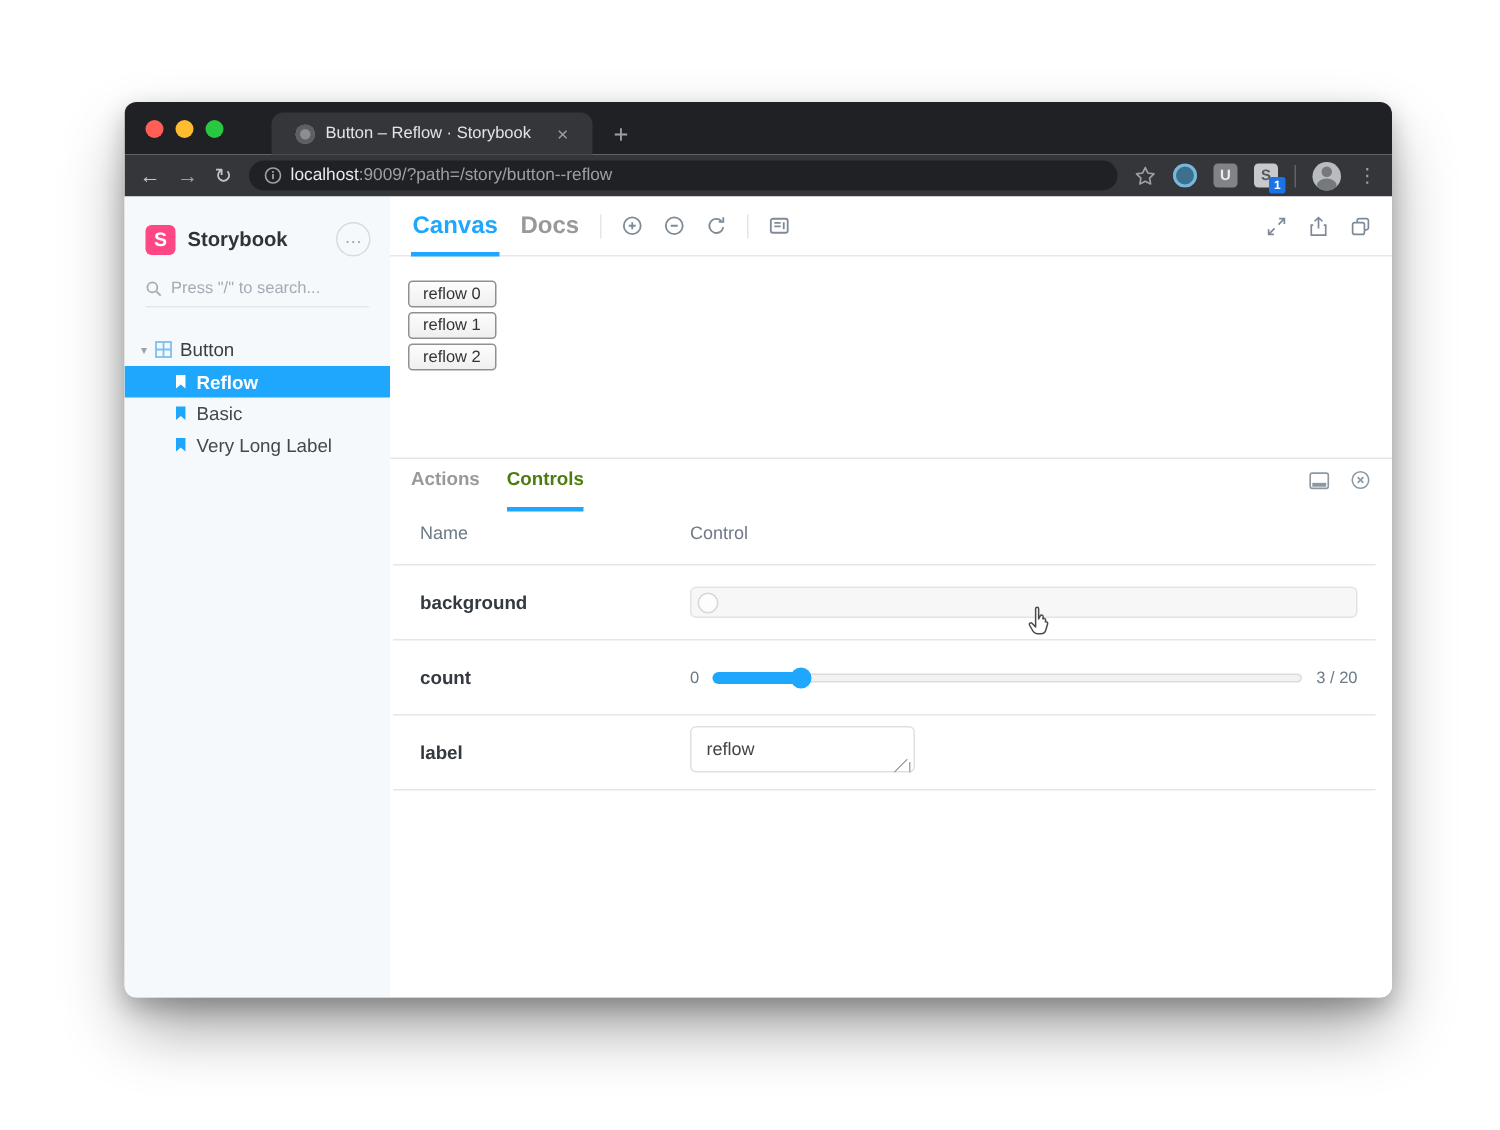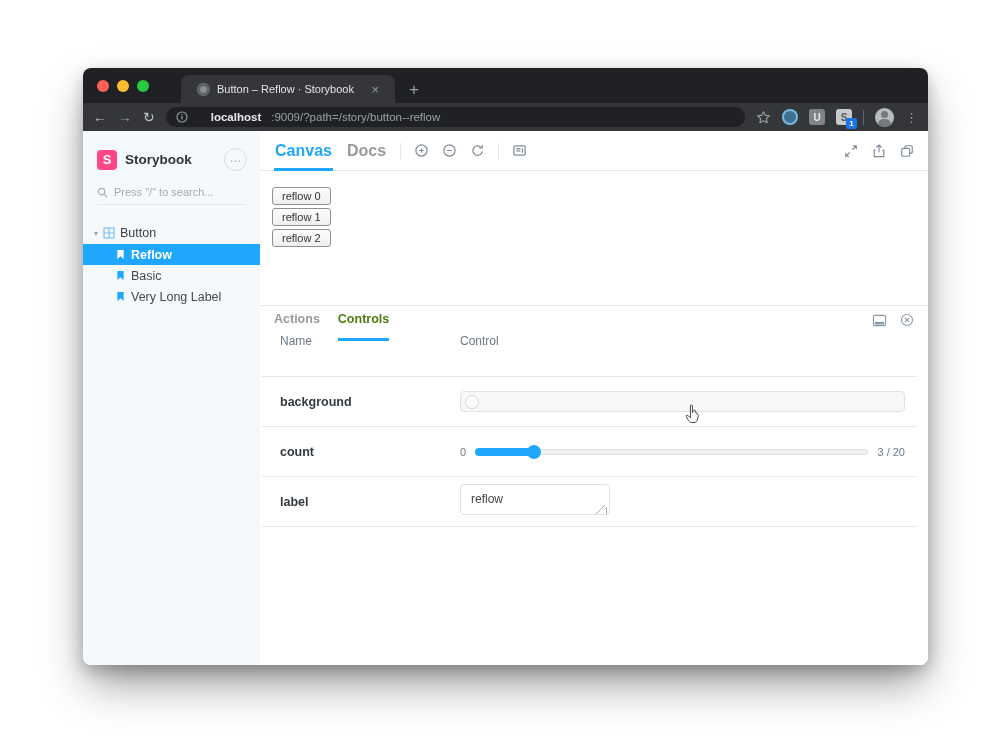--- a/index.html
+++ b/index.html
@@ -26,22 +26,22 @@
   .newtab { color:#9aa0a6; font-size:17px; margin:0 0 5px 14px; line-height:1; }
 
   .toolbar { height:28px; background:#35363a; display:flex; align-items:center;
     padding:0 10px; gap:11px; flex-shrink:0; }
   .nav-ic { color:#c3c6c9; font-size:14px; line-height:1; }
   .nav-ic.dim { color:#9aa0a6; }
   .omnibox { flex:1; height:20px; background:#202124; border-radius:10px;
     display:flex; align-items:center; padding:0 10px; gap:6px; overflow:hidden; }
   .omnibox .info { color:#9aa0a6; font-size:11px; }
   .url { font-size:11.5px; white-space:nowrap; }
-  .url .host { color:#e8eaed; font-weight:bold;margin-left:17px; }
-  .url .rest { color:#9aa0a6;padding-left:10px; }
+  .url .host { color:#e8eaed; font-weight:normal; }
+  .url .rest { color:#9aa0a6; }
   .ext { width:16px; height:16px; border-radius:3px; display:flex; align-items:center;
     justify-content:center; font-size:10px; font-weight:bold; position:relative; flex-shrink:0; }
   .ext-clock { border-radius:50%; background:#3d6f8e; box-shadow:inset 0 0 0 2px #79b8d8; color:transparent; }
   .ext-u { background:#808488; color:#e8eaed; }
   .ext-s { background:#c7cacd; color:#55585c; }
   .badge { position:absolute; right:-5px; bottom:-4px; background:#1a73e8; color:#fff;
     font-size:8px; font-weight:bold; width:11px; height:11px; border-radius:2px;
     display:flex; align-items:center; justify-content:center; }
   .chrome-divider { width:1px; height:15px; background:#5f6368; }
   .avatar { width:19px; height:19px; border-radius:50%; background:#b9bcbf; position:relative; overflow:hidden; flex-shrink:0;}
@@ -85,21 +85,21 @@
 
   .panel-tabs { height:29px; border-top:1px solid #e6e6e6; display:flex; align-items:center;
     padding:0 14px; gap:18px; flex-shrink:0; }
   .pt-tab { font-size:12.5px; font-weight:bold; color:#999; height:29px; display:flex;
     align-items:flex-start; position:relative;margin-top:12px; }
   .pt-tab.active { color:#4d7c0f; }
   .pt-tab.active:after { content:""; position:absolute; left:0; right:0; bottom:0; height:3px; background:#1ea7fd; }
   .pt-right { margin-left:auto; display:flex; align-items:center; gap:13px; color:#8d98a2; }
 
   .ctable { margin:0 11px 0 2px; }
-  .ctable-header { height:43px; display:flex; align-items:flex-start; border-bottom:1px solid #e6e6e6;
+  .ctable-header { height:43px; display:flex; align-items:center; border-bottom:1px solid #e6e6e6;
     font-size:12px; color:#6e7a86; }
   .col-name { width:198px; padding-left:18px; flex-shrink:0; }
   .col-control { flex:1; padding-right:12px; display:flex; align-items:center; }
   .crow { height:50px; display:flex; align-items:center; border-bottom:1px solid #e6e6e6; }
   .crow .col-name { font-size:12.5px; font-weight:bold; color:#33393f; }
 
   .color-field { flex:1; height:21px; background:#f7f7f7; border:1px solid #e3e3e3;
     border-radius:4px; display:flex; align-items:center; padding-left:4px; }
   .swatch { width:14px; height:14px; border-radius:50%; background:#fdfdfd; border:1px solid #d8d8d8; }
 

